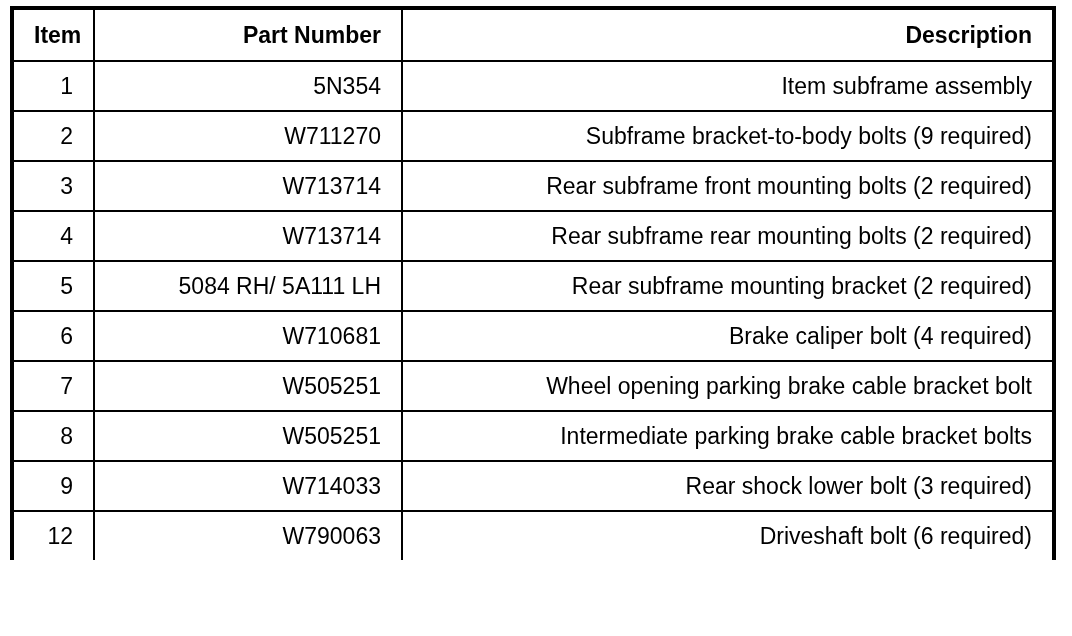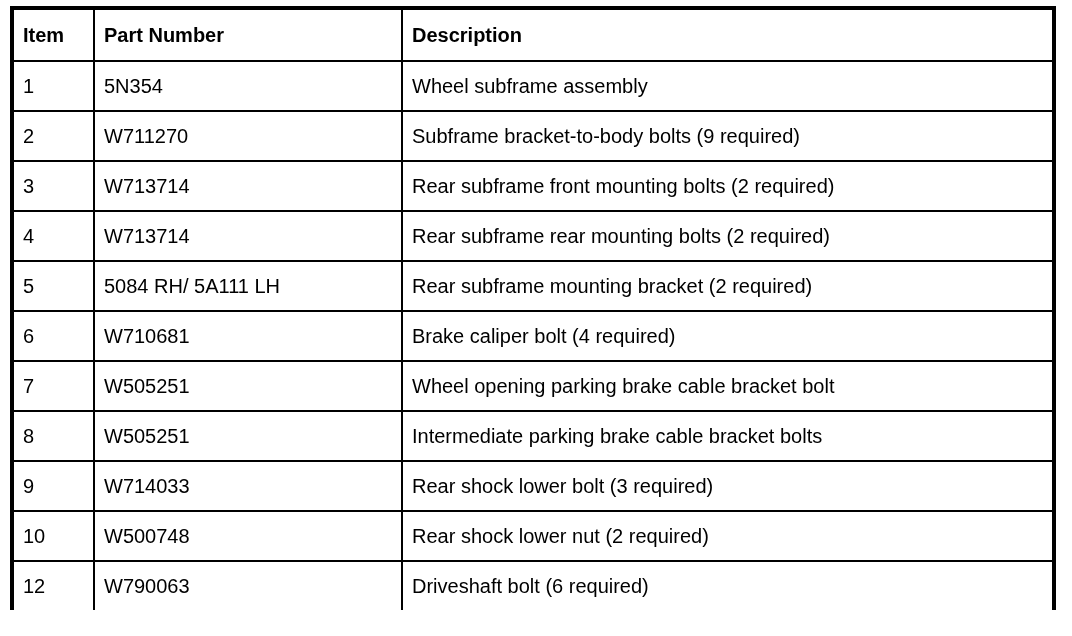--- a/index.html
+++ b/index.html
@@ -34,25 +34,25 @@
   }
 
   table.parts-table col.col-item        { width: 80px; }
   table.parts-table col.col-part        { width: 308px; }
   table.parts-table col.col-description { width: auto; }
 
   table.parts-table th,
   table.parts-table td {
     border-right: 2px solid #000000;
     border-bottom: 2px solid #000000;
-    padding: 0 9px;
+    padding: 0 20px;
     height: 48px;
     vertical-align: middle;
-    text-align: left;
-    font-size: 20px;
+    text-align: right;
+    font-size: 23px;
     line-height: 24px;
     white-space: nowrap;
     overflow: hidden;
   }
 
   table.parts-table th:last-child,
   table.parts-table td:last-child {
     border-right: none;
   }
 
@@ -83,21 +83,21 @@
       <tr>
         <th>Item</th>
         <th>Part Number</th>
         <th>Description</th>
       </tr>
     </thead>
     <tbody>
       <tr>
         <td>1</td>
         <td>5N354</td>
-        <td>Wheel subframe assembly</td>
+        <td>Item subframe assembly</td>
       </tr>
       <tr>
         <td>2</td>
         <td>W711270</td>
         <td>Subframe bracket-to-body bolts (9 required)</td>
       </tr>
       <tr>
         <td>3</td>
         <td>W713714</td>
         <td>Rear subframe front mounting bolts (2 required)</td>
@@ -126,24 +126,19 @@
         <td>8</td>
         <td>W505251</td>
         <td>Intermediate parking brake cable bracket bolts</td>
       </tr>
       <tr>
         <td>9</td>
         <td>W714033</td>
         <td>Rear shock lower bolt (3 required)</td>
       </tr>
       <tr>
-        <td>10</td>
-        <td>W500748</td>
-        <td>Rear shock lower nut (2 required)</td>
-      </tr>
-      <tr>
         <td>12</td>
         <td>W790063</td>
         <td>Driveshaft bolt (6 required)</td>
       </tr>
     </tbody>
   </table>
 </div>
 
 </body></html>

